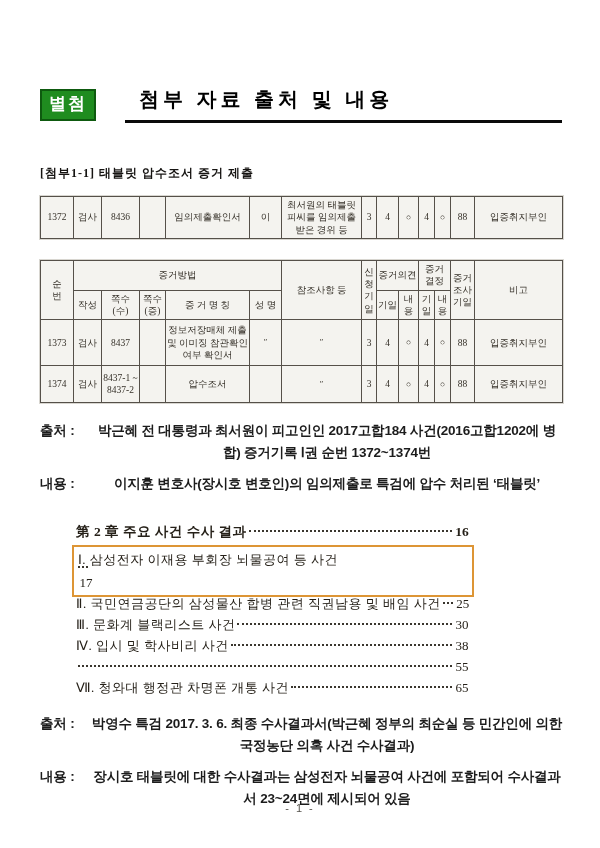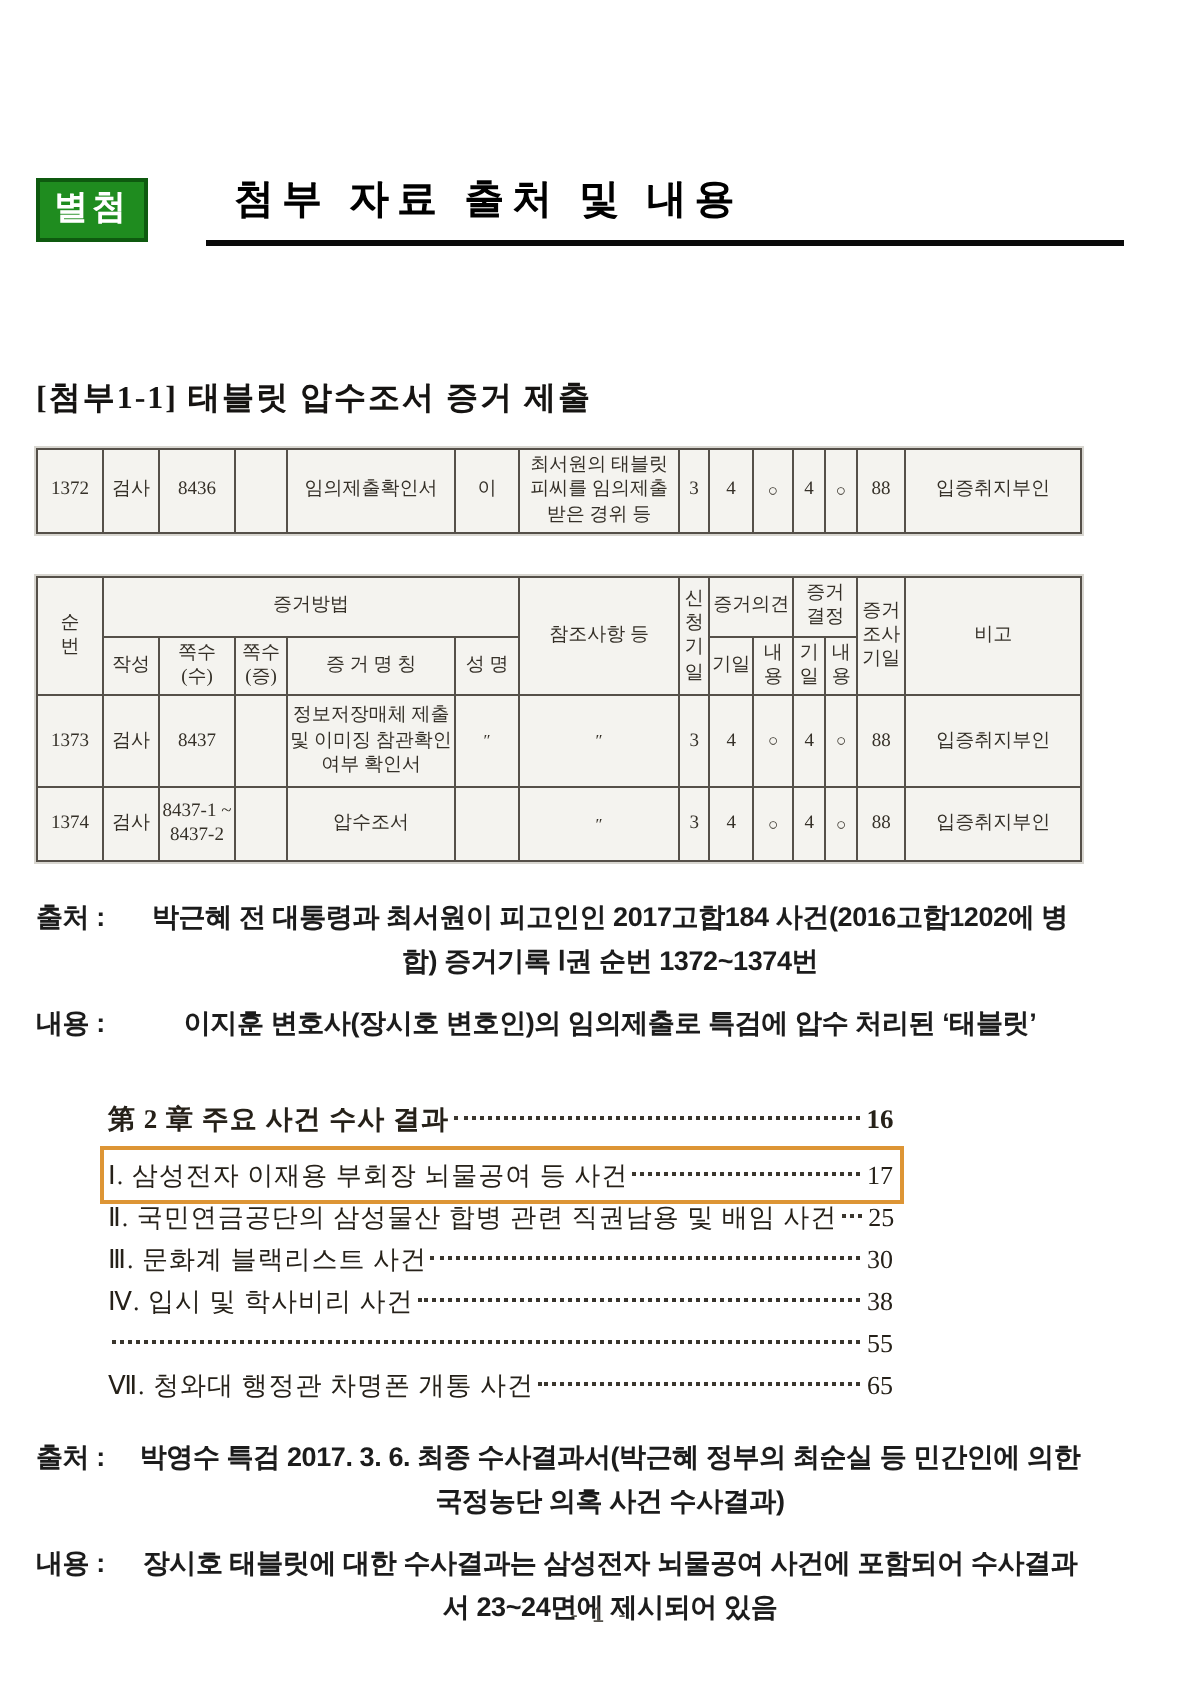--- a/index.html
+++ b/index.html
@@ -4,21 +4,21 @@
 <style>
   * { box-sizing: border-box; margin: 0; padding: 0; }
   html, body { width: 600px; height: 848px; }
   body {
     background: #ffffff;
     font-family: "Liberation Sans", sans-serif;
     color: #1f1f1f;
     position: relative;
     overflow: hidden;
   }
-  .page { position: absolute; inset: 0; padding: 86px 38px 0 18px; }
+  .page { position: absolute; inset: 0; padding: 86px 38px 0 40px; }
 
   
   .doc-header { display: flex; align-items: flex-end; }
   .badge {
     background: #1f8c1f;
     border: 2px solid #0e5a0f;
     color: #ffffff;
     font-weight: bold;
     font-size: 17px;
     letter-spacing: 2px;
@@ -35,23 +35,23 @@
   }
   .doc-title {
     font-size: 20px;
     font-weight: bold;
     letter-spacing: 4px;
     color: #000;
   }
 
   
   .att-heading {
-    margin-top: 66px;
+    margin-top: 42px;
     font-family: "Liberation Serif", serif;
-    font-size: 16px;
+    font-size: 12px;
     font-weight: bold;
     letter-spacing: 1px;
     color: #161412;
   }
 
   
   .scan-table {
     border-collapse: collapse;
     table-layout: fixed;
     width: 522px;
@@ -113,20 +113,21 @@
     flex: 1;
     min-width: 10px;
     border-bottom: 2px dotted #3a362e;
     margin: 0 2px;
     transform: translateY(-4px);
   }
   .toc-page { flex: none; min-width: 16px; text-align: center; }
   .toc-row.highlight {
     outline: 2.5px solid #dd9535;
     outline-offset: 2px;
+    flex-direction: column;
   }
 
   
   .footer {
     position: absolute;
     bottom: 34px;
     left: 0;
     width: 600px;
     text-align: center;
     font-size: 11px;

